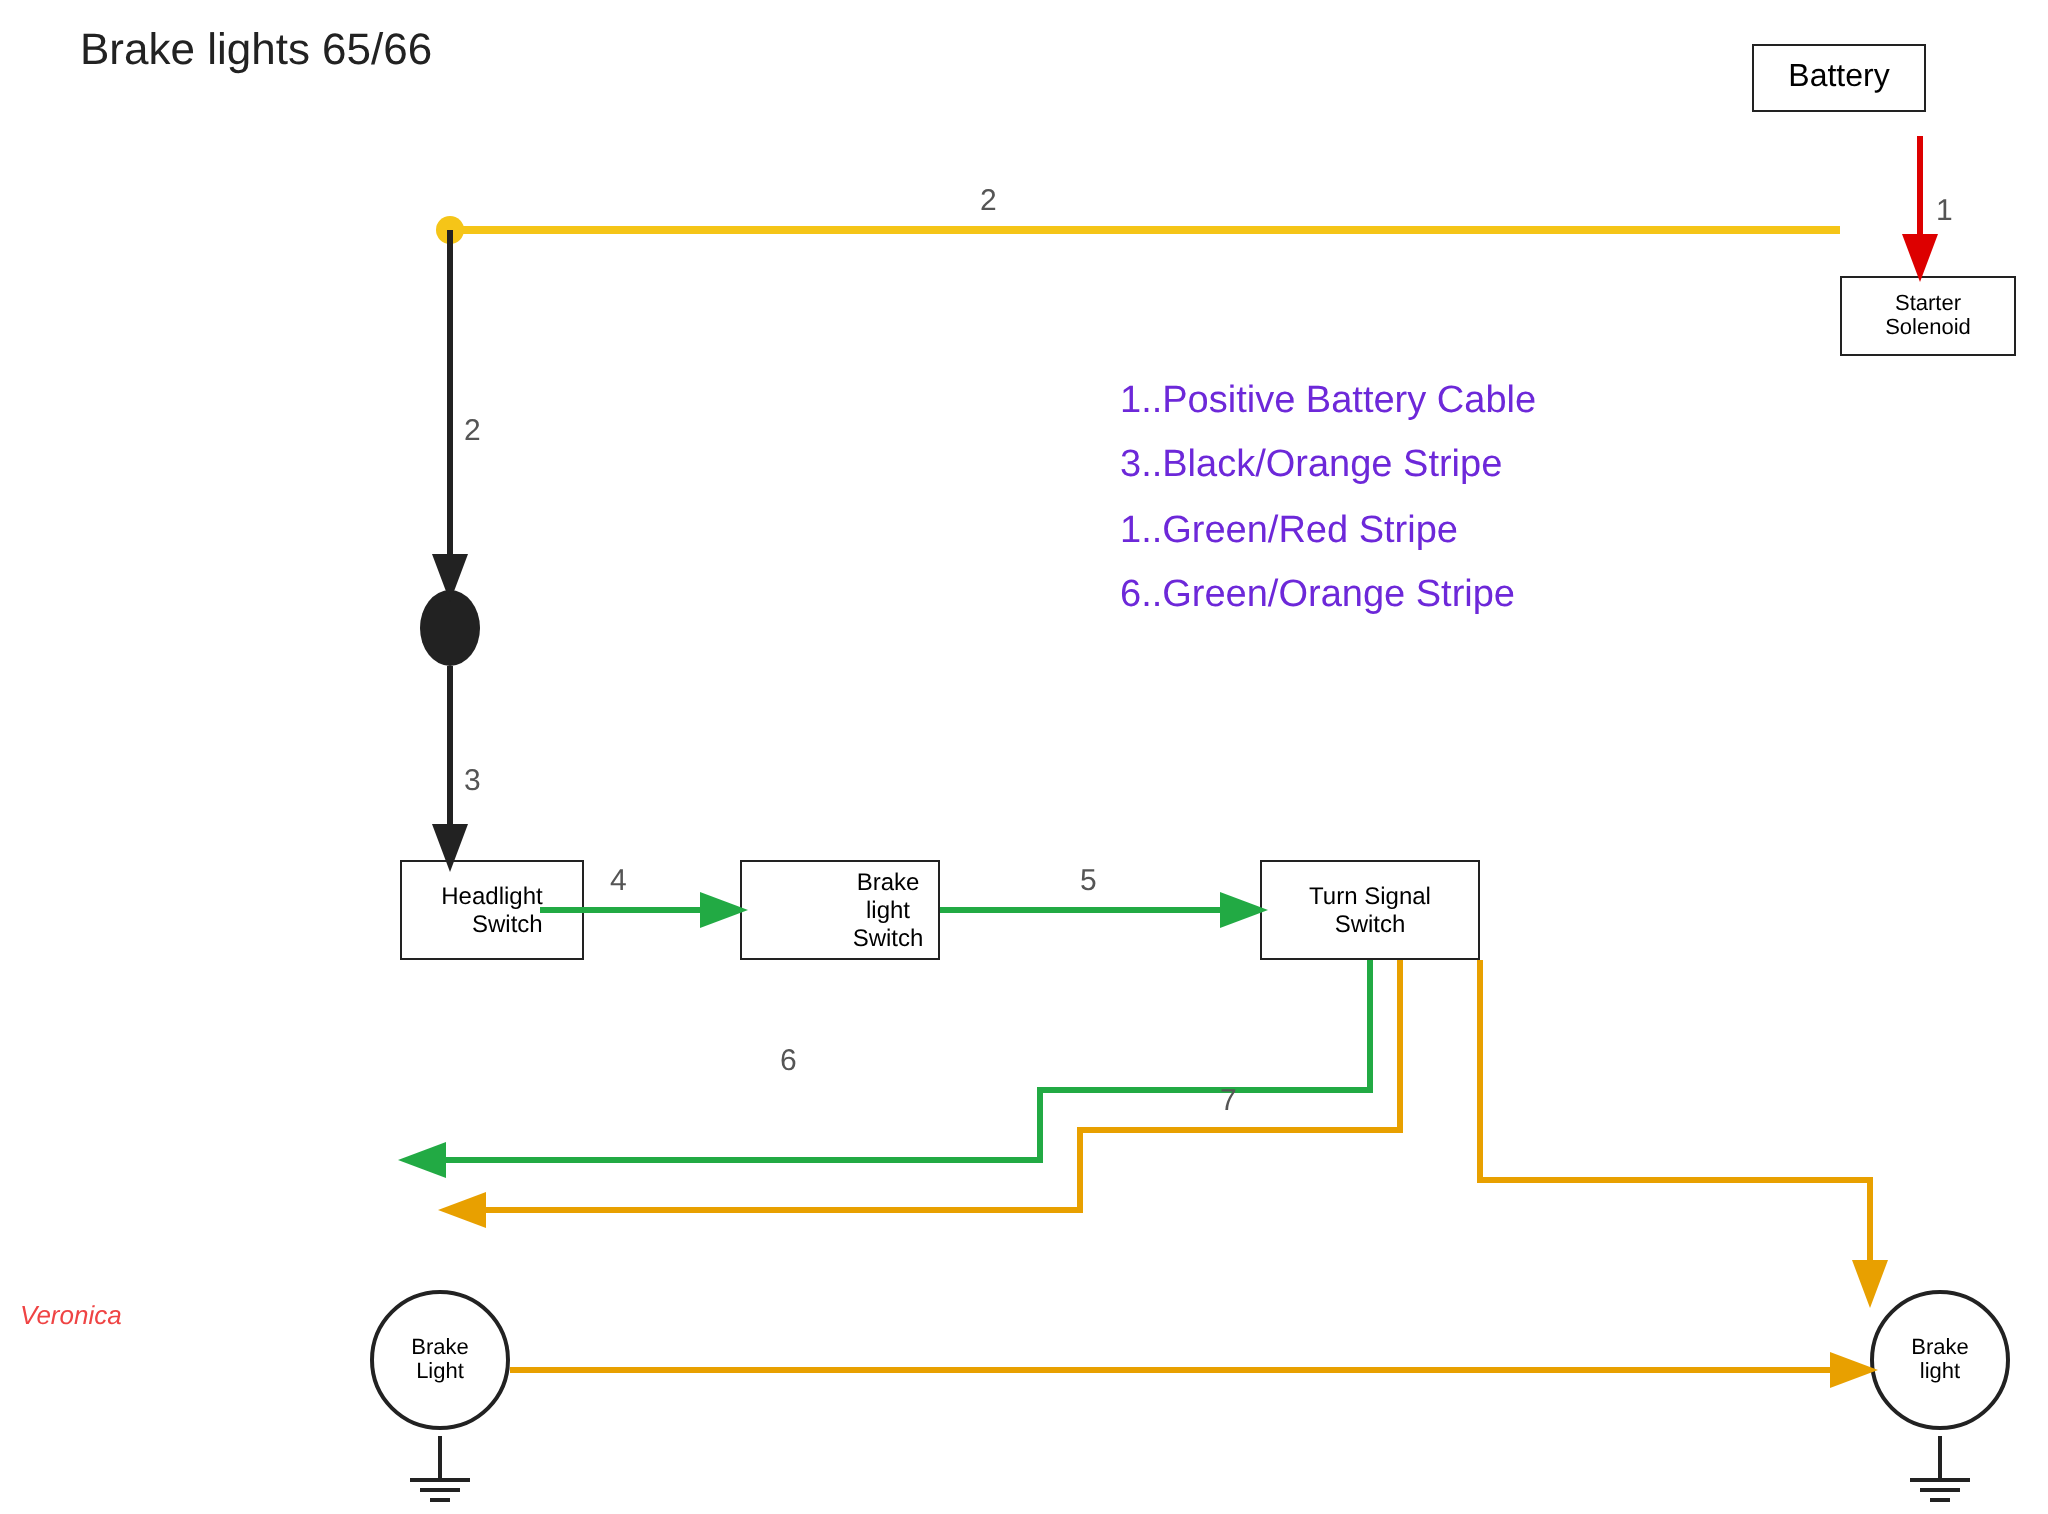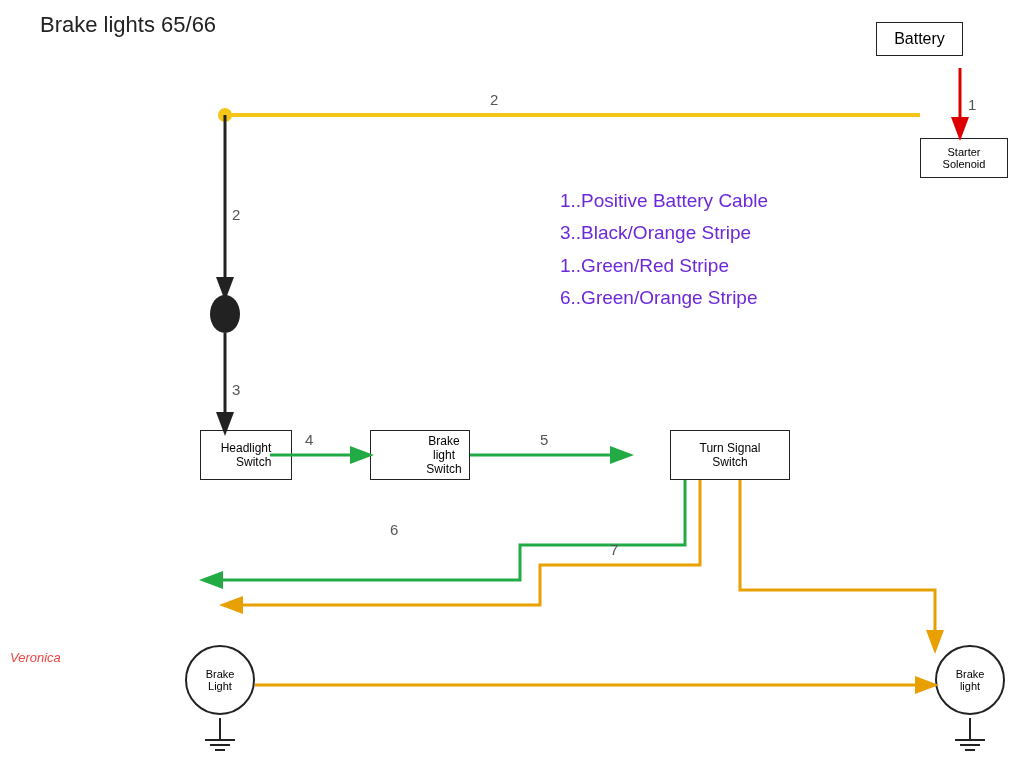--- a/index.html
+++ b/index.html
@@ -87,30 +87,29 @@
       justify-content: center;
       font-size: 12px;
       text-align: center;
       background: #fff;
       padding-left: 48px;
     }
     .turn-signal-switch {
       position: absolute;
       top: 430px;
       left: 630px;
-      width: 120px;
+      width: 110px;
       height: 50px;
       border: 1.5px solid #222;
       display: flex;
       align-items: center;
       justify-content: center;
       font-size: 12px;
       text-align: center;
       background: #fff;
-      margin-left: 40px;
     }
     .brake-light-left {
       position: absolute;
       top: 645px;
       left: 185px;
       width: 70px;
       height: 70px;
       border: 2px solid #222;
       border-radius: 50%;
       display: flex;

